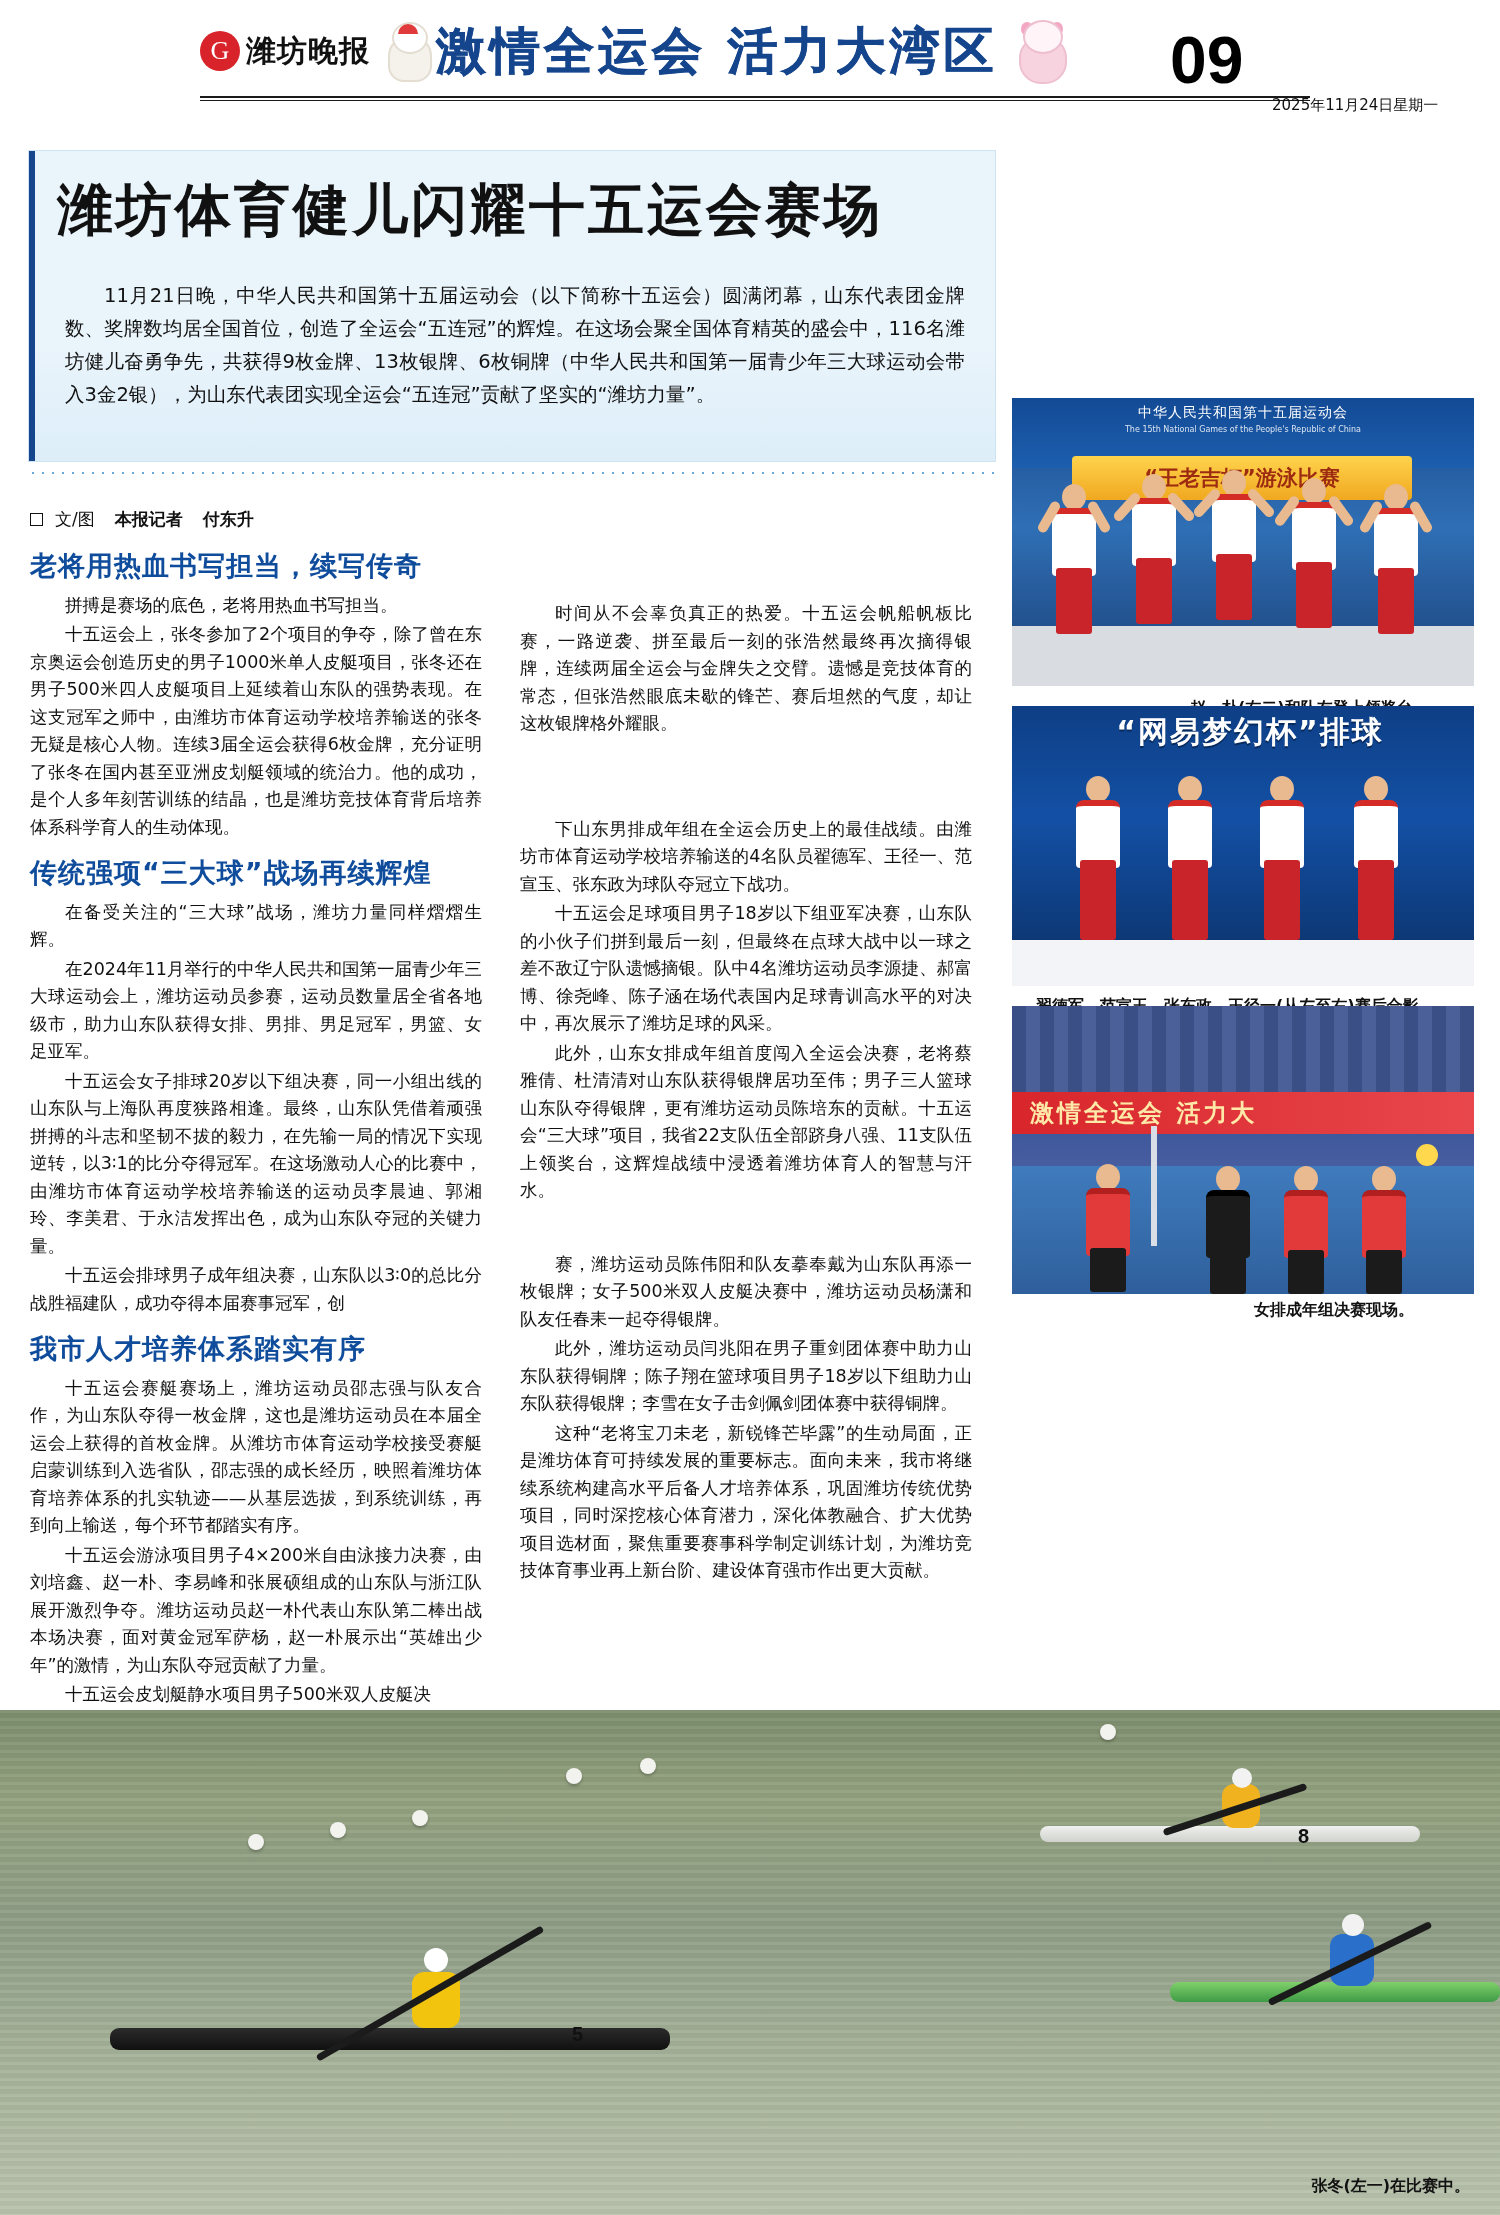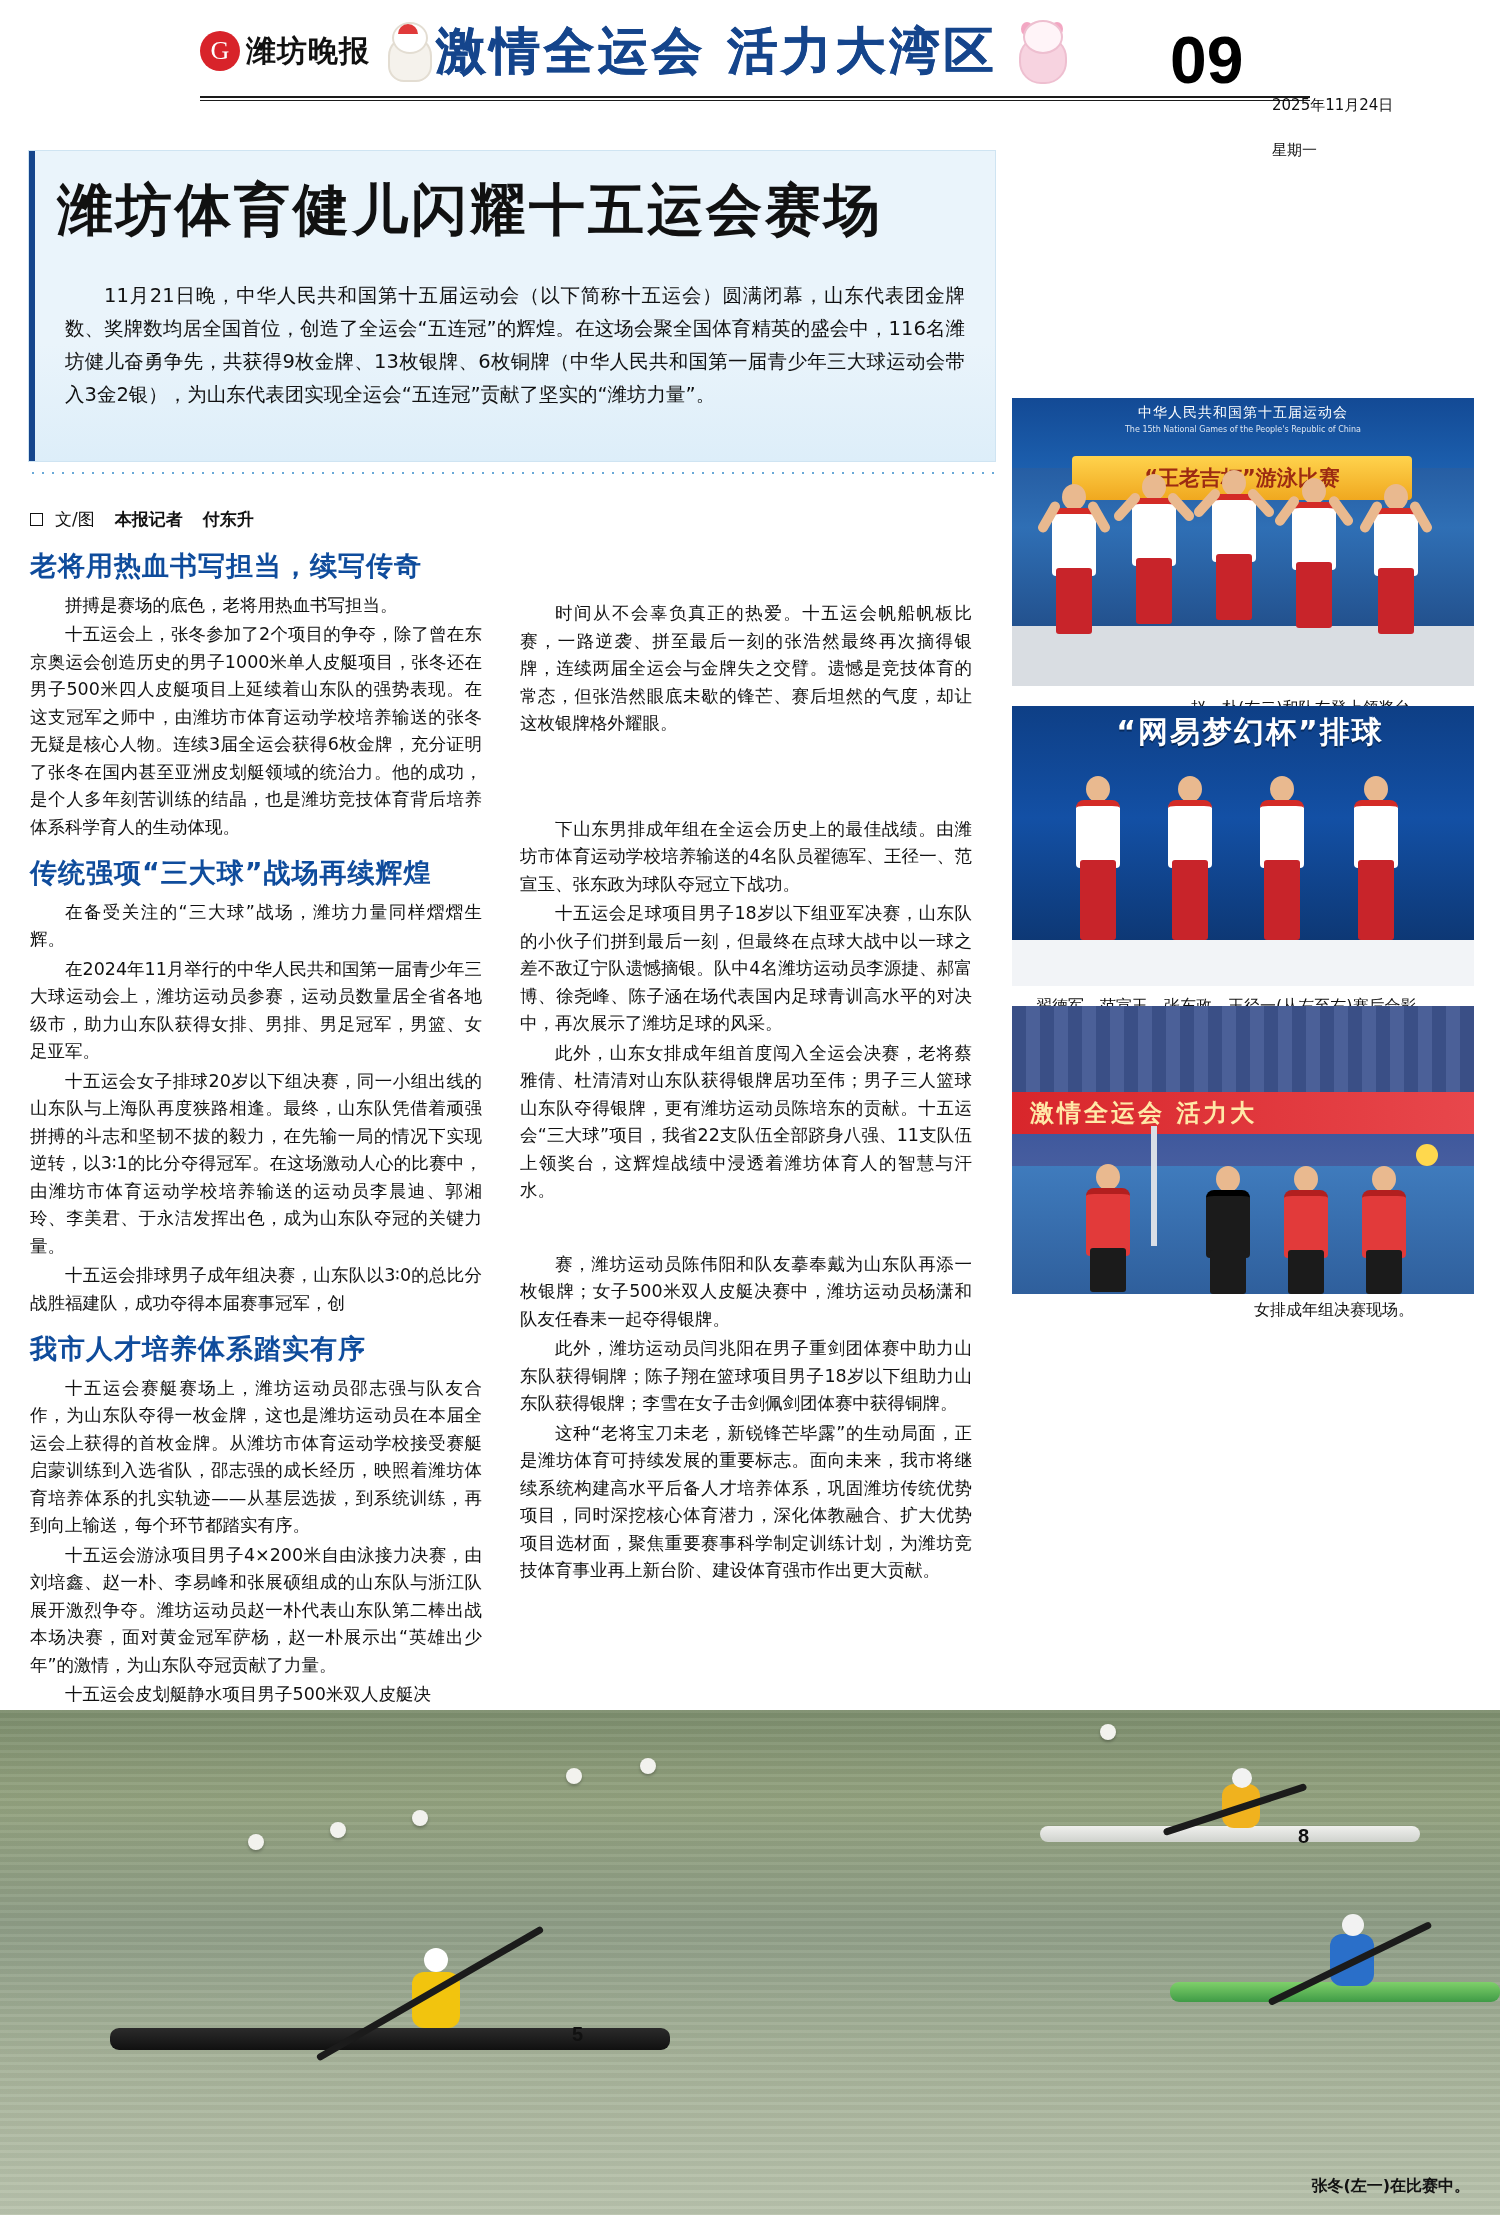--- a/index.html
+++ b/index.html
@@ -149,25 +149,23 @@
     left: 1170px; top: 22px;
     font-size: 66px;
     font-weight: bold;
     color: #000000;
     font-family: "Liberation Sans", sans-serif;
   }
   .mast-date {
     position: absolute;
     left: 1272px; top: 96px;
     display: flex;
-    gap: 26px;
     font-size: 15px;
     color: #111;
     font-family: "DejaVu Sans", sans-serif;
-    flex-direction: column;
   }
 
   
   .headline-wrap {
     position: absolute;
     left: 28px; top: 150px;
     width: 966px;
     min-height: 310px;
     background: linear-gradient(180deg,#eaf4fb 0%, #eaf4fb 62%, #ddeef9 100%);
     border: 1px solid #cfe4f2;
@@ -253,21 +251,21 @@
 
   
   .photo {
     position: absolute;
     overflow: hidden;
     background: #2b4c7e;
   }
   .cap {
     position: absolute;
     font-size: 16px;
-    font-weight: normal;
+    font-weight: bold;
     font-family: "DejaVu Sans", sans-serif;
     color: #111;
   }
 
   
   #photo1 { left: 1012px; top: 398px; width: 462px; height: 288px; }
   .p1-bg {
     position: absolute; inset: 0;
     background: linear-gradient(180deg,#1c4a8f 0%, #2f6fb5 45%, #1b3f76 100%);
   }

